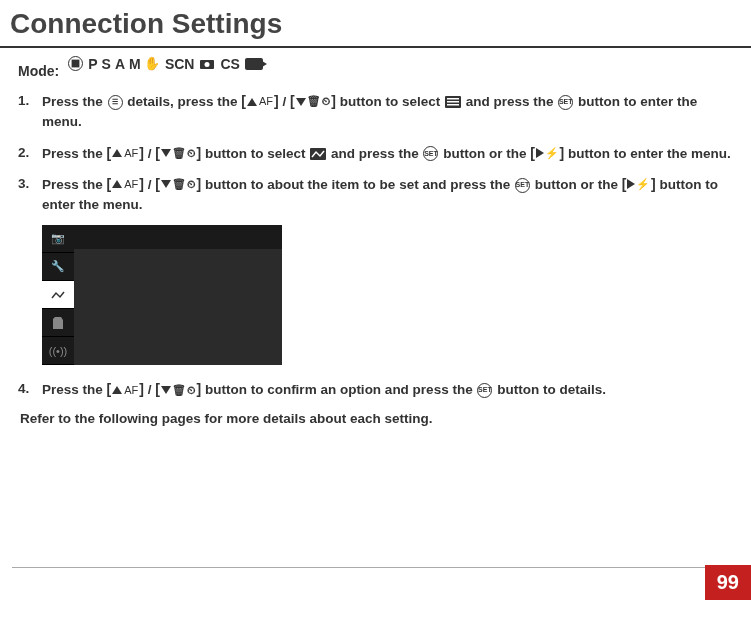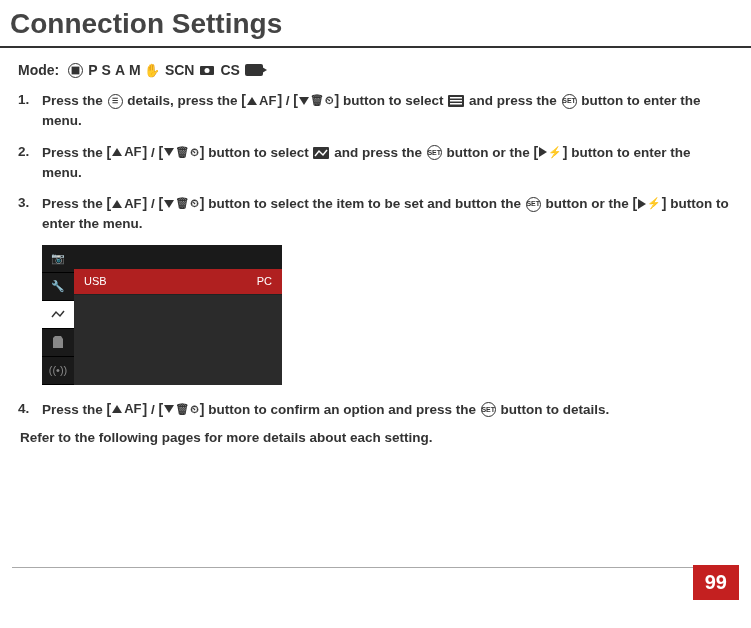--- a/index.html
+++ b/index.html
@@ -10,33 +10,32 @@
       background: #fff;
       color: #333;
       position: relative;
     }
     .page-title {
       font-size: 28px;
       font-weight: bold;
       color: #444;
       padding: 8px 17px 6px 10px;
       border-bottom: 2px solid #333;
-      margin-bottom: 14px;
     }
     .content { padding: 0 18px; }
     .mode-row {
       display: flex;
       align-items: center;
       gap: 6px;
       font-size: 14px;
       font-weight: bold;
       color: #333;
       margin-bottom: 12px;
     }
-    .mode-row .mode-label { margin-right: 2px; }
+    .mode-row .mode-label { margin-right: 2px; margin-top: 15px; }
     .mode-icons { display: flex; align-items: center; gap: 4px; }
     ol { list-style: none; counter-reset: step; }
     ol li {
       counter-increment: step;
       position: relative;
       padding-left: 24px;
       margin-bottom: 10px;
       font-size: 13.5px;
       font-weight: bold;
       color: #333;
@@ -63,21 +62,21 @@
       display: inline-flex;
       align-items: center; justify-content: center;
     }
     .bracket-group {
       display: inline-flex; align-items: center; gap: 1px;
       font-weight: bold; font-size: 14px;
     }
     .tri-up { width:0;height:0;border-left:5px solid transparent;border-right:5px solid transparent;border-bottom:8px solid #333;display:inline-block; }
     .tri-down { width:0;height:0;border-left:5px solid transparent;border-right:5px solid transparent;border-top:8px solid #333;display:inline-block; }
     .tri-right { width:0;height:0;border-top:5px solid transparent;border-bottom:5px solid transparent;border-left:8px solid #333;display:inline-block; }
-    .af-text { font-size: 13px; font-weight: bold; margin-left:1px; }
+    .af-text { font-size: 11px; font-weight: normal; margin-left:1px; }
     .mini-icon { font-size:11px; }
 
     .menu-screenshot {
       width: 240px;
       margin: 10px 0 14px 24px;
       background: #000;
       display: flex;
       font-size: 11px;
     }
     .menu-sidebar {
@@ -109,21 +108,21 @@
 
     .refer-text {
       font-size: 13.5px;
       font-weight: bold;
       color:#333;
       margin-left: 2px;
       margin-top: 8px;
     }
     .page-number {
       position:absolute;
-      right:12px;
+      right:0;
       bottom:28px;
       background:#c42020;
       color:#fff;
       font-size:20px;
       font-weight:bold;
       padding:6px 12px;
     }
     .footer-line {
       position:absolute;
       bottom:60px;
@@ -209,21 +208,21 @@
       <span> button or the </span>
       <span class="bracket-group">[<span class="tri-right"></span><span class="mini-icon">⚡</span>]</span>
       <span> button to enter the menu.</span>
     </li>
 
     <li>
       <span>Press the </span>
       <span class="bracket-group">[<span class="tri-up"></span><span class="af-text">AF</span>]</span>
       <span> / </span>
       <span class="bracket-group">[<span class="tri-down"></span><span class="mini-icon">🗑</span><span class="mini-icon">⏲</span>]</span>
-      <span> button to select the item to be set and button the </span>
+      <span> button to about the item to be set and press the </span>
       <span class="icon-inline icon-circle">SET</span>
       <span> button or the </span>
       <span class="bracket-group">[<span class="tri-right"></span><span class="mini-icon">⚡</span>]</span>
       <span> button to enter the menu.</span>
     </li>
   </ol>
 
   <div class="menu-screenshot">
     <div class="menu-sidebar">
       <div class="tab">📷</div>
@@ -235,24 +234,20 @@
         </div>
       <div class="tab">
           <svg width="10" height="12">
             <path d="M2 0 H8 L10 3 V12 H0 V2 Z" fill="#888"></path>
           </svg>
         </div>
       <div class="tab">((•))</div>
     </div>
     <div class="menu-body">
       <div class="menu-header"></div>
-      <div class="menu-row selected">
-        <span>USB</span>
-        <span>PC</span>
-      </div>
       <div class="menu-footer"></div>
     </div>
   </div>
 
   <ol start="4" style="counter-reset: step 3;">
     <li>
       <span>Press the </span>
       <span class="bracket-group">[<span class="tri-up"></span><span class="af-text">AF</span>]</span>
       <span> / </span>
       <span class="bracket-group">[<span class="tri-down"></span><span class="mini-icon">🗑</span><span class="mini-icon">⏲</span>]</span>

